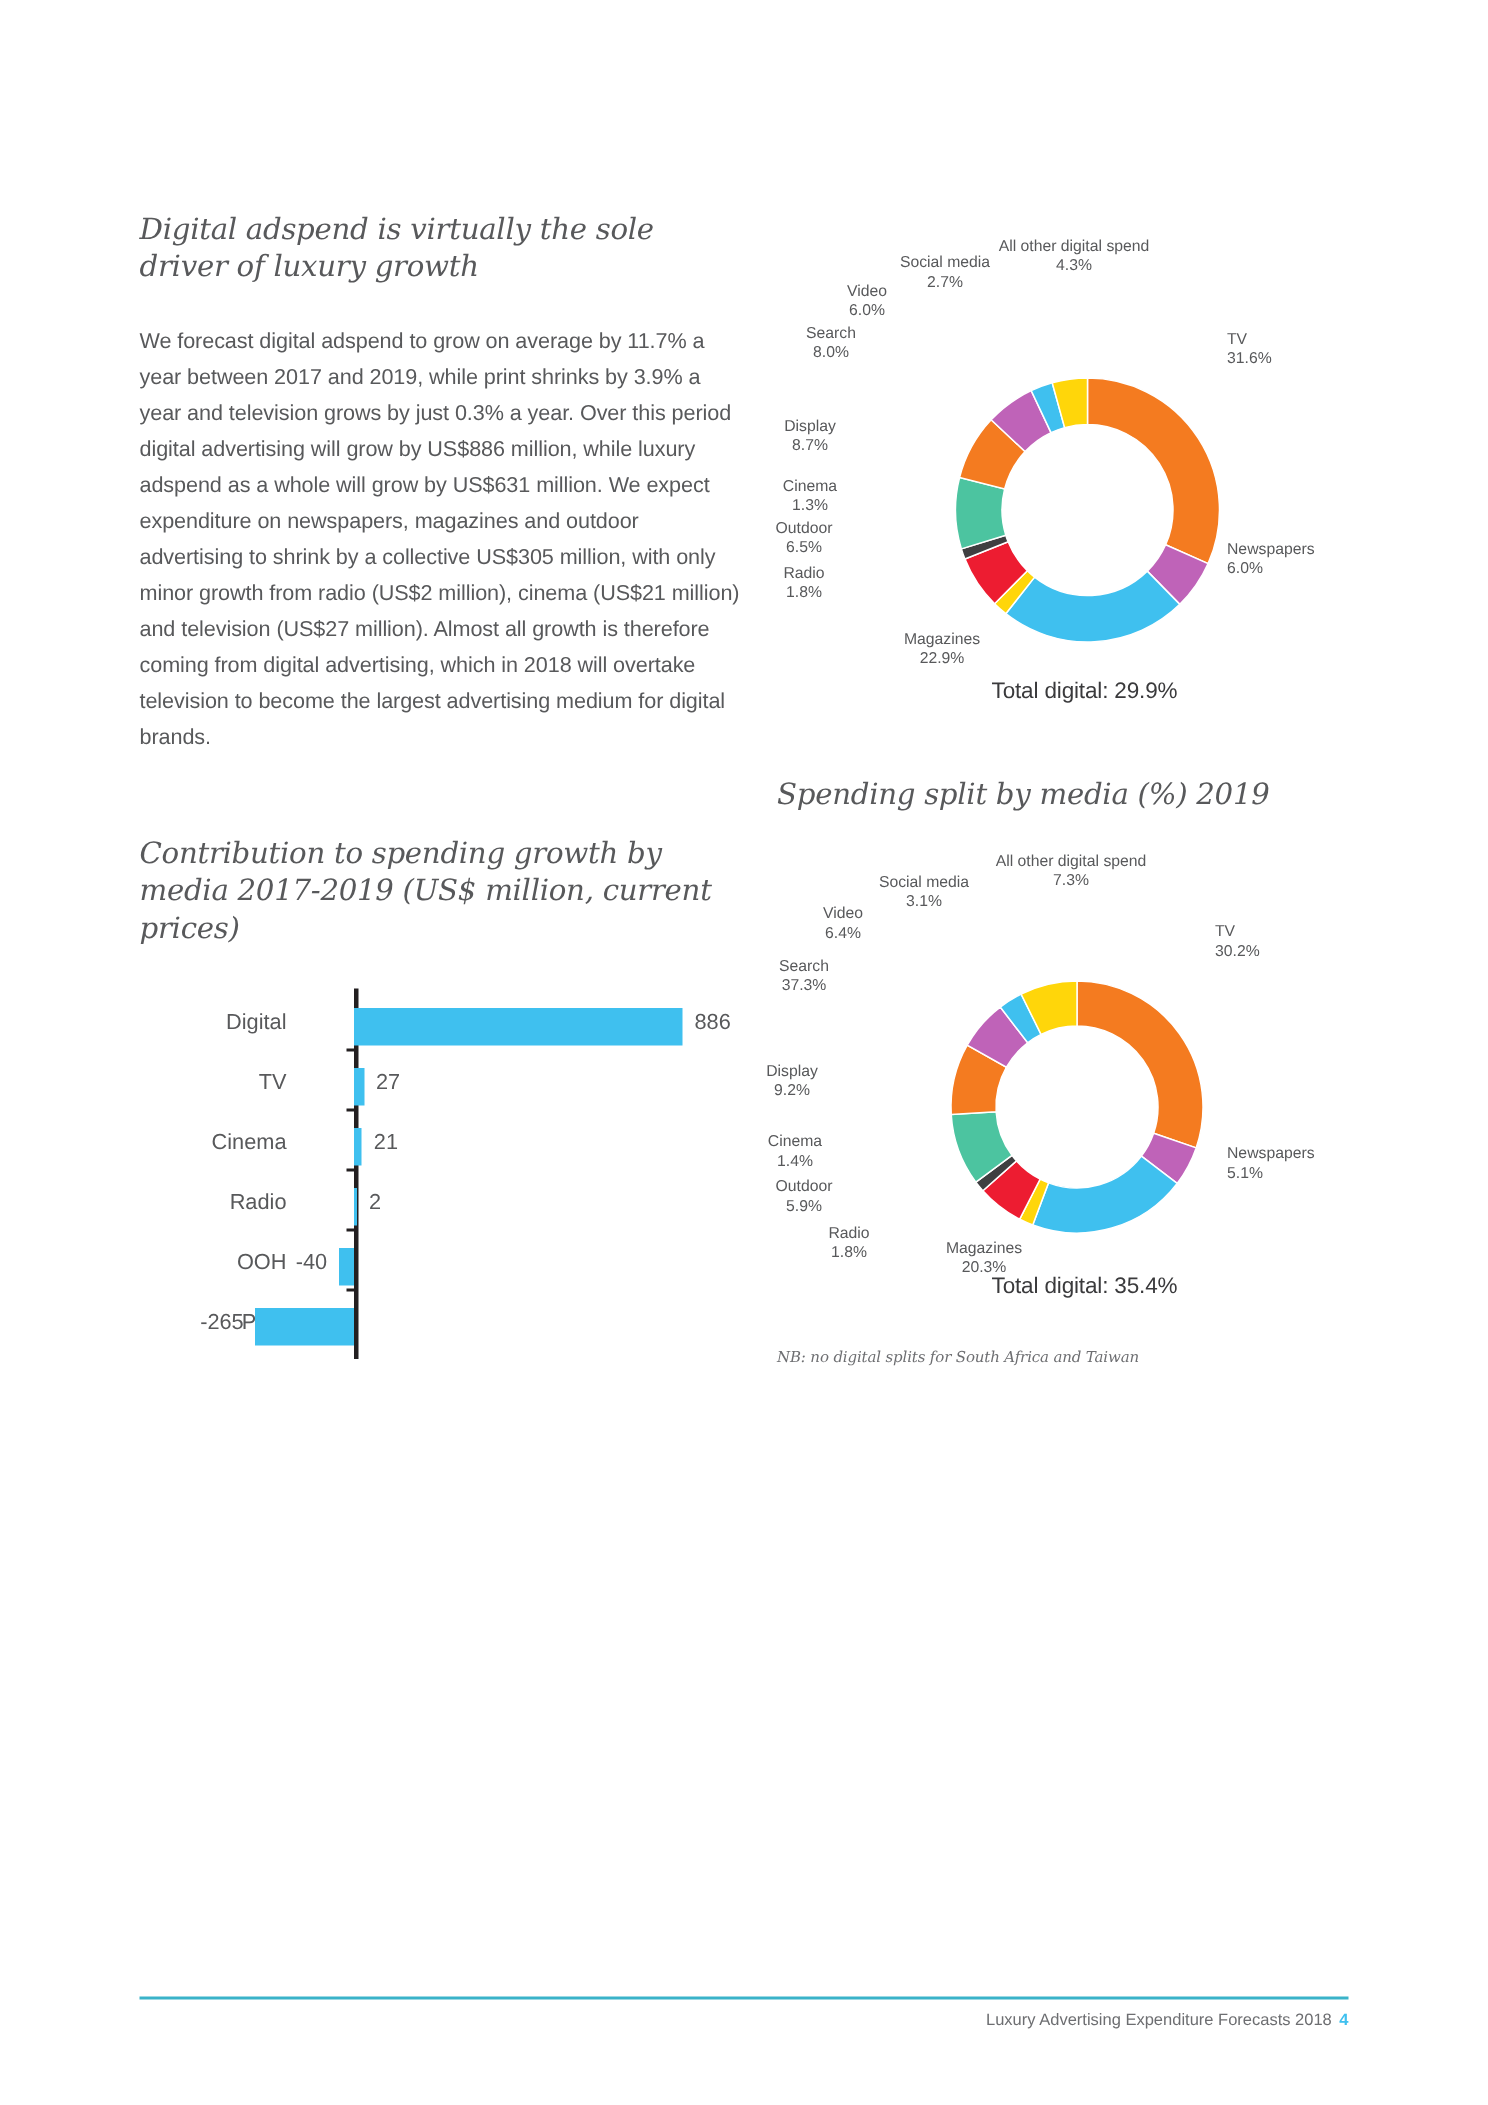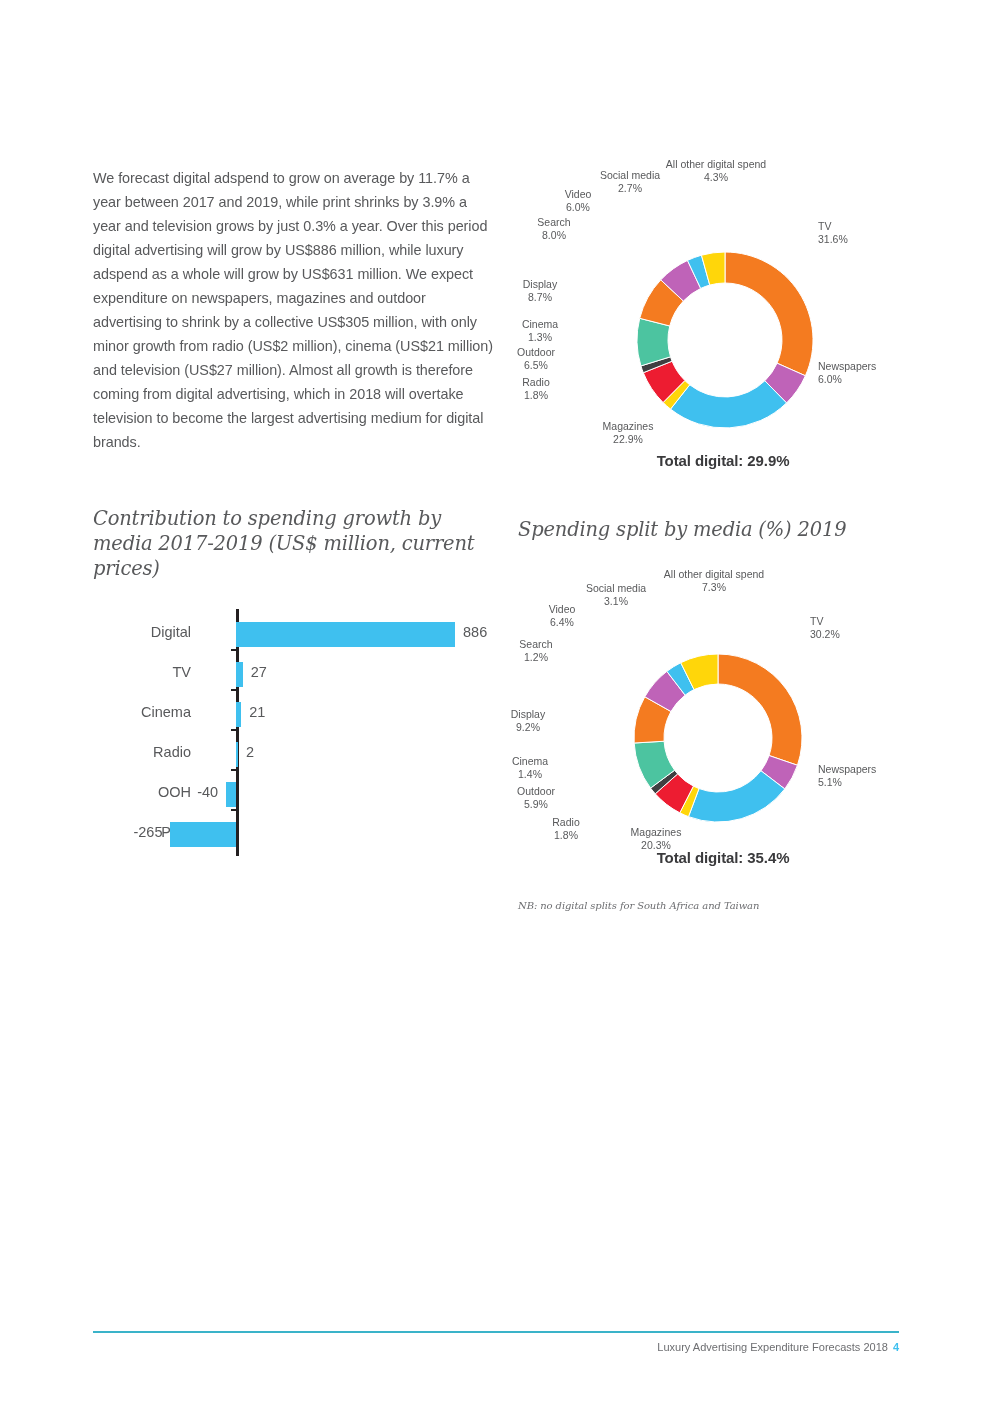--- a/index.html
+++ b/index.html
@@ -48,21 +48,21 @@
   
   .donut-wrap{position:relative;}
   .donut-svg{display:block;}
   .dlabel{
     position:absolute;font-size:10.5px;line-height:13px;
     color:#58595b;white-space:nowrap;
   }
   .dlabel.l{text-align:left;}
   .dlabel.c{text-align:center;}
   .total-digital{
-    font-size:15px;font-weight:bold;color:#3a3a3c;letter-spacing:-0.1px;
+    font-size:15px;font-weight:normal;color:#3a3a3c;letter-spacing:-0.1px;
   }
   .nb-note{
     font-family:"DejaVu Serif", serif;
     font-style:italic;font-size:10px;color:#6d6e71;letter-spacing:-0.1px;
   }
 
   
   .footer-rule{
     position:absolute;left:93px;top:1331px;width:806px;height:1.6px;background:#3ab3c9;
   }
@@ -72,20 +72,21 @@
   }
   .footer-page{color:#3fc0ef;font-weight:bold;margin-left:5px;}
 </style>
 </head>
 <body>
 
 <div class="page">
 
   <div class="col-left">
 
+    <h2 class="hd">Digital adspend is virtually the sole driver of luxury growth</h2>
 
     <div class="body-copy" style="margin-top:26px;">
       <p>We forecast digital adspend to grow on average by 11.7% a year between 2017 and 2019, while print shrinks by 3.9% a year and television grows by just 0.3% a year. Over this period digital advertising will grow by US$886 million, while luxury adspend as a whole will grow by US$631 million. We expect expenditure on newspapers, magazines and outdoor advertising to shrink by a collective US$305 million, with only minor growth from radio (US$2 million), cinema (US$21 million) and television (US$27 million). Almost all growth is therefore coming from digital advertising, which in 2018 will overtake television to become the largest advertising medium for digital brands.</p>
     </div>
 
     <h2 class="hd hd-2" style="margin-top:52px;">Contribution to spending growth by media 2017-2019 (US$ million, current prices)</h2>
 
     <div class="barchart" id="barchart" style="margin-top:28px;">
         <div class="axis-line"></div>
         <div class="bar-row" style="top: 6px;">
@@ -232,21 +233,21 @@
         <div class="dlabel c" style="left: 12px; top: 187px; transform: translateX(-50%);">
           <div>Cinema</div>
           <div>1.4%</div>
         </div>
         <div class="dlabel c" style="left: 10px; top: 140px; transform: translateX(-50%);">
           <div>Display</div>
           <div>9.2%</div>
         </div>
         <div class="dlabel c" style="left: 18px; top: 70px; transform: translateX(-50%);">
           <div>Search</div>
-          <div>1.2%</div>
+          <div>37.3%</div>
         </div>
         <div class="dlabel c" style="left: 44px; top: 35px; transform: translateX(-50%);">
           <div>Video</div>
           <div>6.4%</div>
         </div>
         <div class="dlabel c" style="left: 98px; top: 14px; transform: translateX(-50%);">
           <div>Social media</div>
           <div>3.1%</div>
         </div>
         <div class="dlabel c" style="left: 196px; top: 0px; transform: translateX(-50%);">

